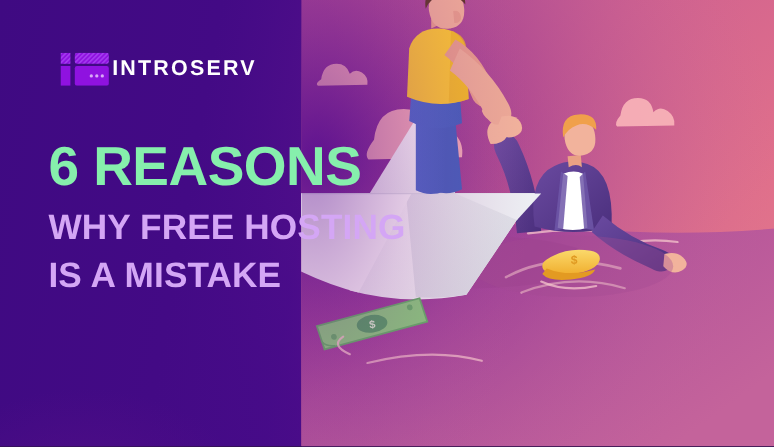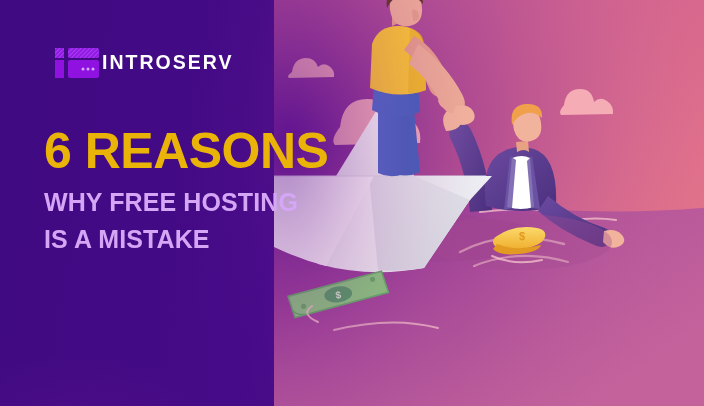--- a/index.html
+++ b/index.html
@@ -85,31 +85,31 @@
   }
 
   
   .copy {
     position: absolute;
     left: 44px;
     top: 126px;
     z-index: 6;
   }
   .headline {
-    color: #eab308;
+    color: #86efac;
     font-size: 50px;
     font-weight: 700;
     letter-spacing: -0.5px;
     line-height: 1.0;
     margin: 0 0 14px 0;
     white-space: nowrap;
   }
   .subline {
     color: #d4a6f5;
-    font-size: 25px;
+    font-size: 32px;
     font-weight: 700;
     letter-spacing: 0.1px;
     line-height: 1.0;
     margin: 0 0 12px 0;
     white-space: nowrap;
   }
   .subline.last { margin-bottom: 12px; }
 </style>
 </head>
 <body>

